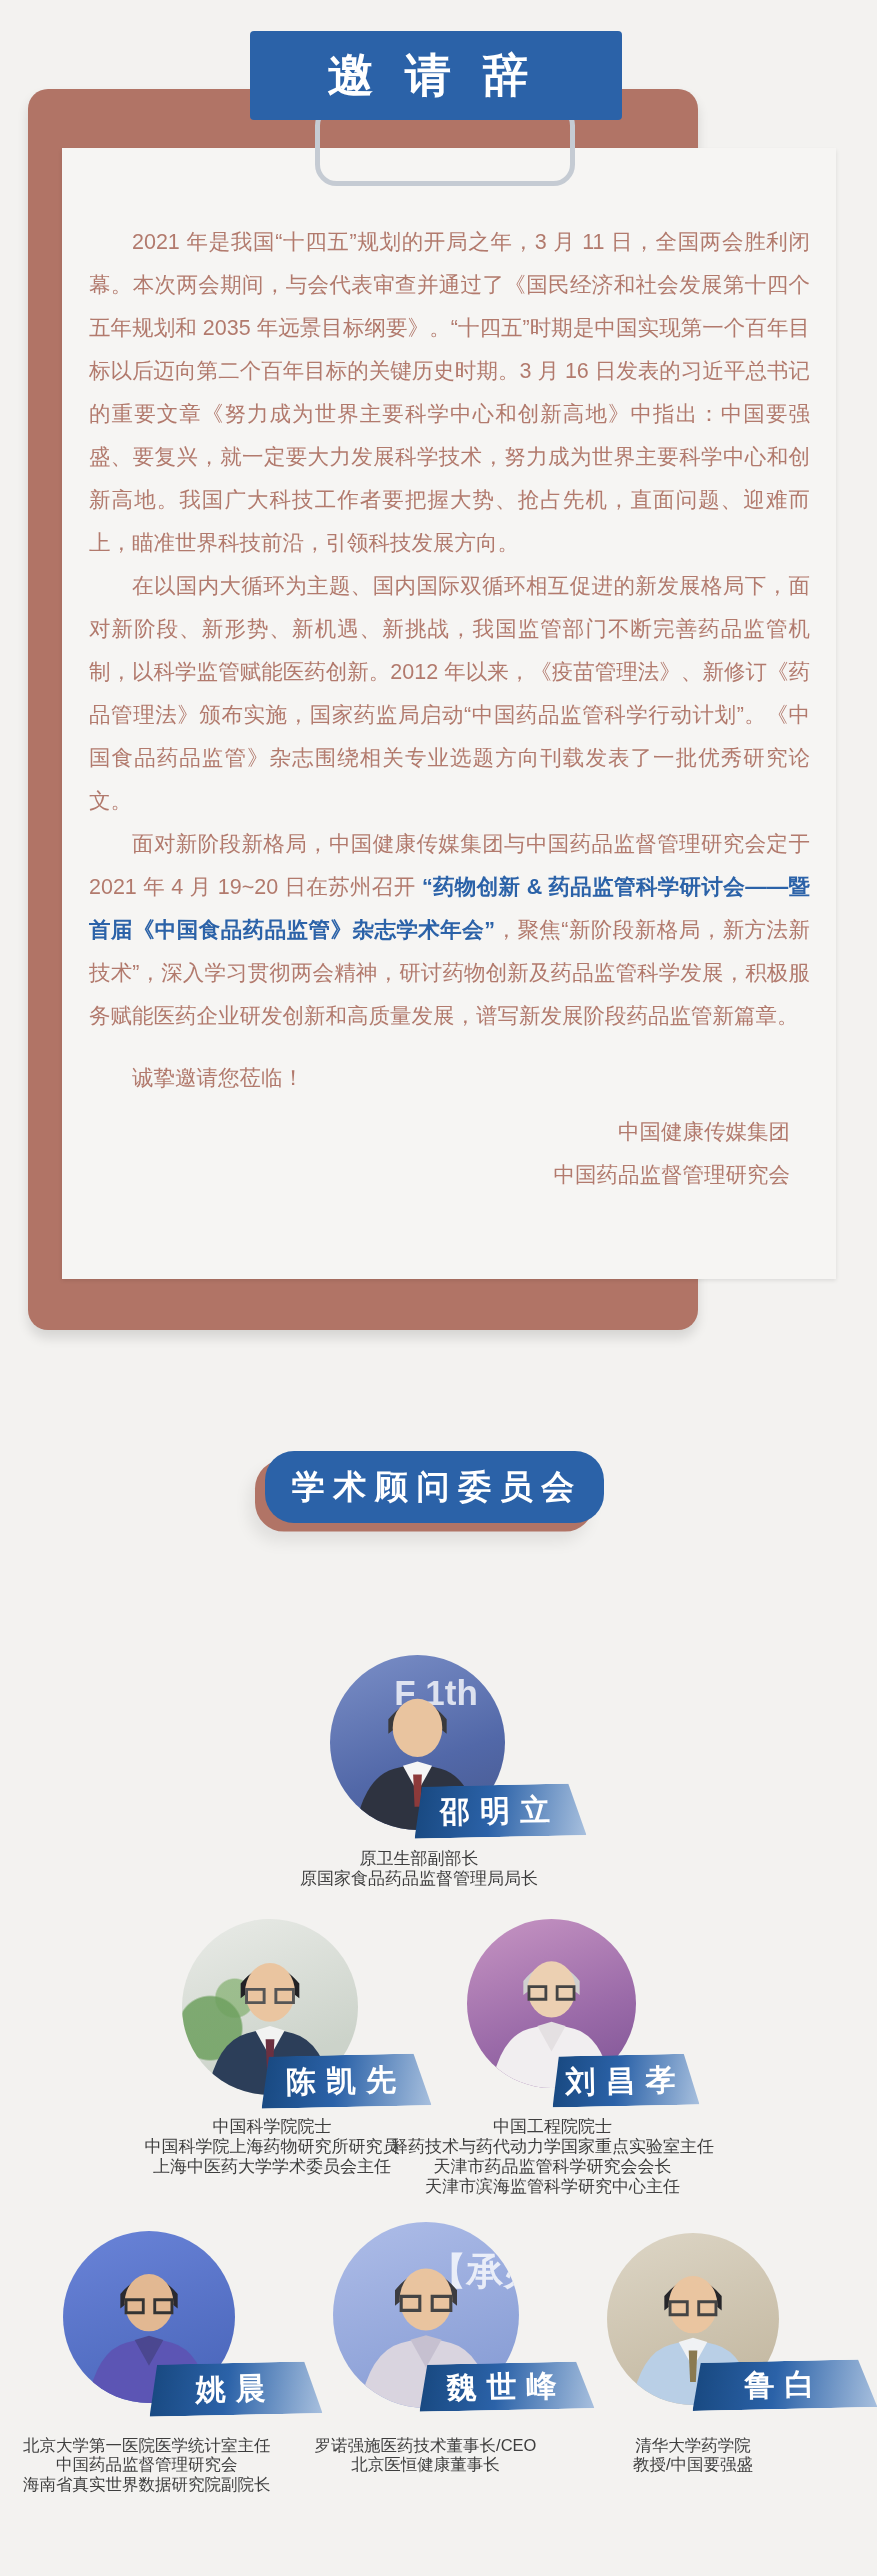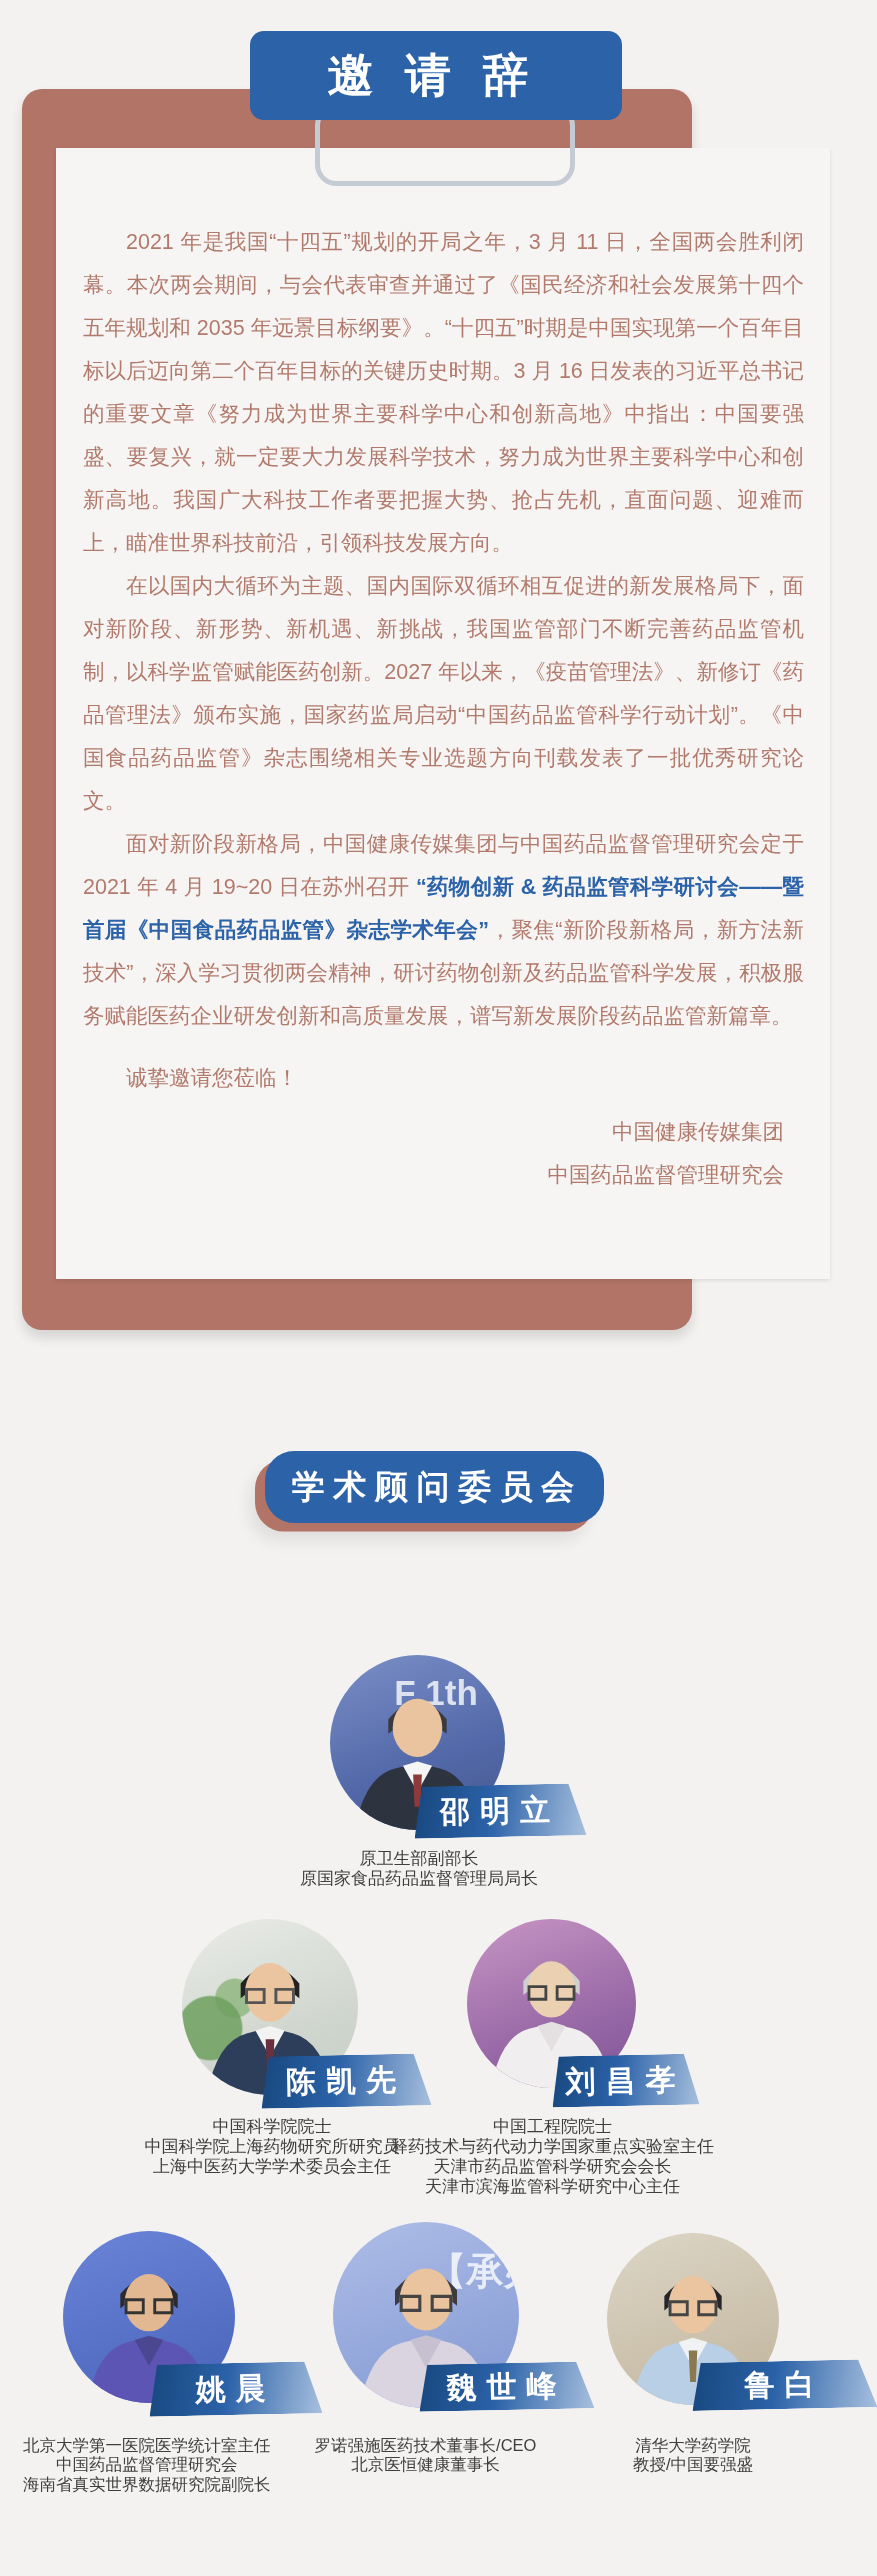--- a/index.html
+++ b/index.html
@@ -8,37 +8,37 @@
     --paper:#f6f5f3; --page-bg:#f3f2f0; --wire-gray:#c5cbd3;
   }
   html,body{margin:0;padding:0;background:#e9e8e6;}
   #page{
     position:relative; width:877px; height:2576px; margin:0 auto;
     background:var(--page-bg); overflow:hidden;
     font-family:"Liberation Sans","DejaVu Sans",sans-serif;
   }
   
   .clipboard{
-    position:absolute; left:22px; top:89px; width:670px; height:1241px;
+    position:absolute; left:28px; top:89px; width:670px; height:1241px;
     background:var(--brown); border-radius:20px;
     box-shadow:0 7.2px 11.4px rgba(0,0,0,.12);
   }
   .paper{
     position:absolute; left:34px; top:59px; width:774px; height:1131px;
     background:var(--paper); box-shadow:0 2.1px 4.3px rgba(0,0,0,.10);
     overflow:hidden;
   }
   .clip-wire{
     position:absolute; left:315px; top:104px; width:250px; height:72px;
     border:5px solid var(--wire-gray); border-radius:21.5px; z-index:2;
     background:transparent;
   }
   .pill{
     background:var(--accent-blue); color:#fff; text-align:center;
-    border-radius:14px; position:absolute; z-index:3;
+    border-radius:4px; position:absolute; z-index:3;
   }
   .top-pill{
     left:250px; top:31px; width:372px; height:89px; line-height:89px;
     font-size:46px; font-weight:700; letter-spacing:31.5px; padding-left:15.7px;
     box-sizing:border-box; font-family:"Liberation Serif","DejaVu Serif",serif;
   }
   .committee-pill{
     left:265px; top:1451px; width:339px; height:72px; line-height:72px;
     font-size:33px; font-weight:700; letter-spacing:8.6px; padding-left:5.7px;
     box-sizing:border-box; border-radius:29px;
@@ -95,21 +95,21 @@
 </style>
 </head>
 <body>
 
 <div id="page">
 
   <div class="clipboard">
     <div class="paper">
       <div class="letter">
         <p>2021 年是我国“十四五”规划的开局之年，3 月 11 日，全国两会胜利闭幕。本次两会期间，与会代表审查并通过了《国民经济和社会发展第十四个五年规划和 2035 年远景目标纲要》。“十四五”时期是中国实现第一个百年目标以后迈向第二个百年目标的关键历史时期。3 月 16 日发表的习近平总书记的重要文章《努力成为世界主要科学中心和创新高地》中指出：中国要强盛、要复兴，就一定要大力发展科学技术，努力成为世界主要科学中心和创新高地。我国广大科技工作者要把握大势、抢占先机，直面问题、迎难而上，瞄准世界科技前沿，引领科技发展方向。</p>
-        <p>在以国内大循环为主题、国内国际双循环相互促进的新发展格局下，面对新阶段、新形势、新机遇、新挑战，我国监管部门不断完善药品监管机制，以科学监管赋能医药创新。2027 年以来，《疫苗管理法》、新修订《药品管理法》颁布实施，国家药监局启动“中国药品监管科学行动计划”。《中国食品药品监管》杂志围绕相关专业选题方向刊载发表了一批优秀研究论文。</p>
+        <p>在以国内大循环为主题、国内国际双循环相互促进的新发展格局下，面对新阶段、新形势、新机遇、新挑战，我国监管部门不断完善药品监管机制，以科学监管赋能医药创新。2012 年以来，《疫苗管理法》、新修订《药品管理法》颁布实施，国家药监局启动“中国药品监管科学行动计划”。《中国食品药品监管》杂志围绕相关专业选题方向刊载发表了一批优秀研究论文。</p>
         <p><span>面对新阶段新格局，中国健康传媒集团与中国药品监督管理研究会定于 2021 年 4 月 19~20 日在苏州召开 </span><span class="highlight">“药物创新 &amp; 药品监管科学研讨会——暨首届《中国食品药品监管》杂志学术年会”</span><span>，聚焦“新阶段新格局，新方法新技术”，深入学习贯彻两会精神，研讨药物创新及药品监管科学发展，积极服务赋能医药企业研发创新和高质量发展，谱写新发展阶段药品监管新篇章。</span></p>
         <p class="closing">诚挚邀请您莅临！</p>
         <p class="signature first">中国健康传媒集团</p>
         <p class="signature">中国药品监督管理研究会</p>
       </div>
     </div>
   </div>
   <div class="clip-wire"></div>
   <div class="pill top-pill">邀请辞</div>
 

